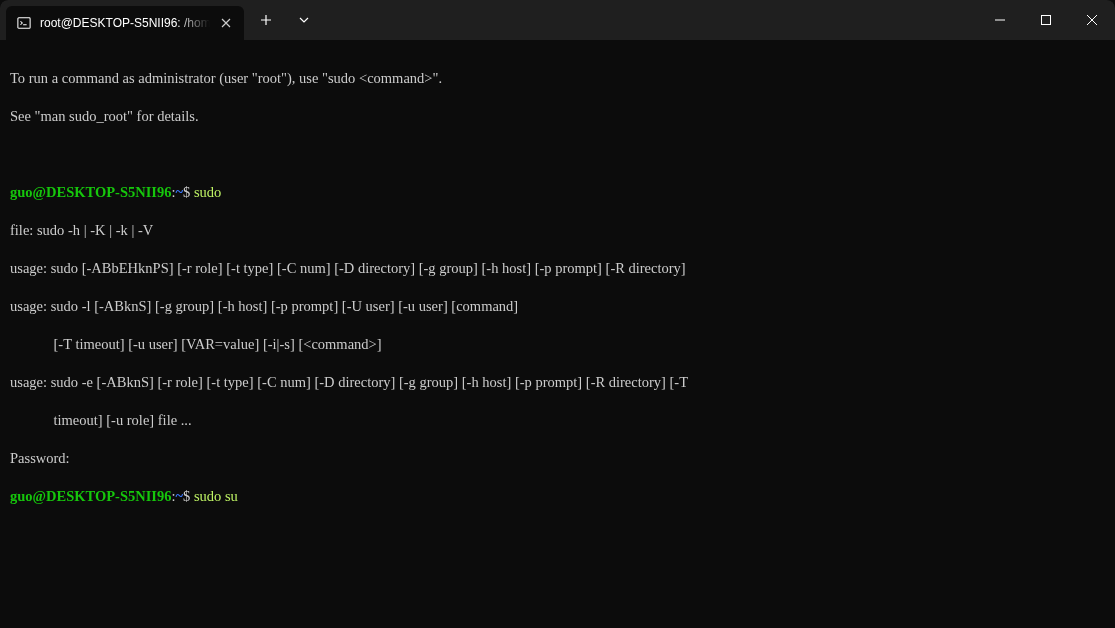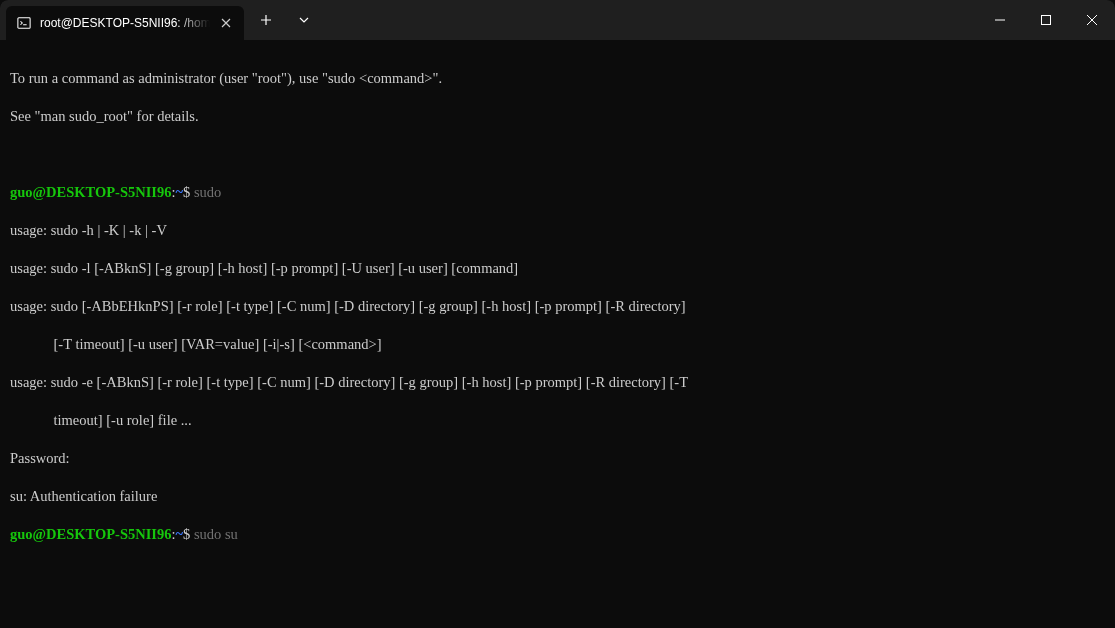--- a/index.html
+++ b/index.html
@@ -93,21 +93,21 @@
     padding: 10px 10px;
     font-size: 14.5px;
     line-height: 19px;
     white-space: pre;
     font-family: 'Cascadia Mono', Consolas, monospace;
   }
   .line { display: block; font-family: Liberation Serif, serif; }
   .user { color: #16c60c; font-weight: bold; margin-top: 17px; }
   .path { color: #3b78ff; font-weight: bold; }
   .dollar { color: #cccccc; }
-  .cmd { color: #737373; }
+  .cmd { color: #bef264; }
   .out { color: #cccccc; }
 </style>
 </head>
 <body>
 
 <div class="title-bar">
   <div class="tab">
     <span class="tab-icon">
       <svg width="14" height="14" viewBox="0 0 16 16">
         <rect x="1" y="2" width="14" height="12" rx="1" fill="none" stroke="#fff" stroke-width="1.2"></rect>
@@ -150,24 +150,23 @@
         </svg>
     </div>
   </div>
 </div>
 
 <div class="terminal">
 <span class="line out">To run a command as administrator (user "root"), use "sudo &lt;command&gt;".</span>
 <span class="line out">See "man sudo_root" for details.</span>
 <span class="line">&nbsp;</span>
 <span class="line"><span class="user">guo@DESKTOP-S5NII96</span><span class="out">:</span><span class="path">~</span><span class="dollar">$</span><span class="cmd"> sudo</span></span>
-<span class="line out">usage: sudo -h | -K | -k | -V</span>
+<span class="line out">file: sudo -h | -K | -k | -V</span>
+<span class="line out">usage: sudo [-ABbEHknPS] [-r role] [-t type] [-C num] [-D directory] [-g group] [-h host] [-p prompt] [-R directory]</span>
 <span class="line out">usage: sudo -l [-ABknS] [-g group] [-h host] [-p prompt] [-U user] [-u user] [command]</span>
-<span class="line out">usage: sudo [-ABbEHknPS] [-r role] [-t type] [-C num] [-D directory] [-g group] [-h host] [-p prompt] [-R directory]</span>
 <span class="line out">            [-T timeout] [-u user] [VAR=value] [-i|-s] [&lt;command&gt;]</span>
 <span class="line out">usage: sudo -e [-ABknS] [-r role] [-t type] [-C num] [-D directory] [-g group] [-h host] [-p prompt] [-R directory] [-T</span>
 <span class="line out">            timeout] [-u role] file ...</span>
 <span class="line out">Password:</span>
-<span class="line out">su: Authentication failure</span>
 <span class="line"><span class="user">guo@DESKTOP-S5NII96</span><span class="out">:</span><span class="path">~</span><span class="dollar">$</span><span class="cmd"> sudo su</span></span>
 
 
 </div>
 
 </body></html>

